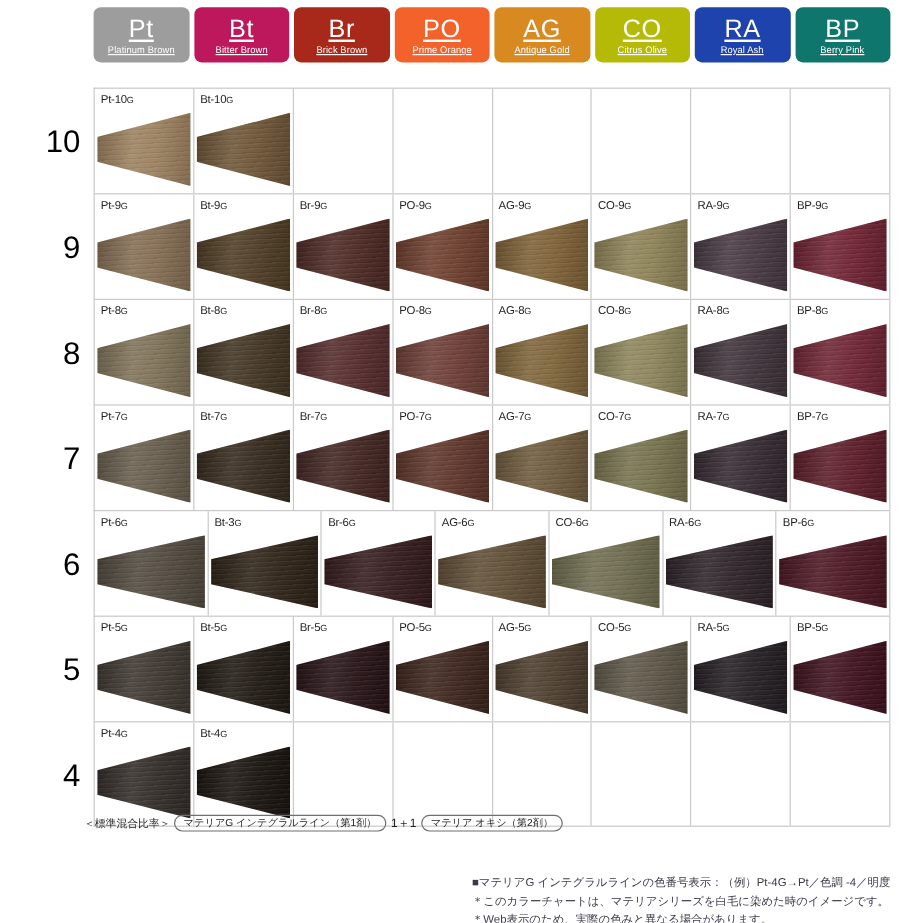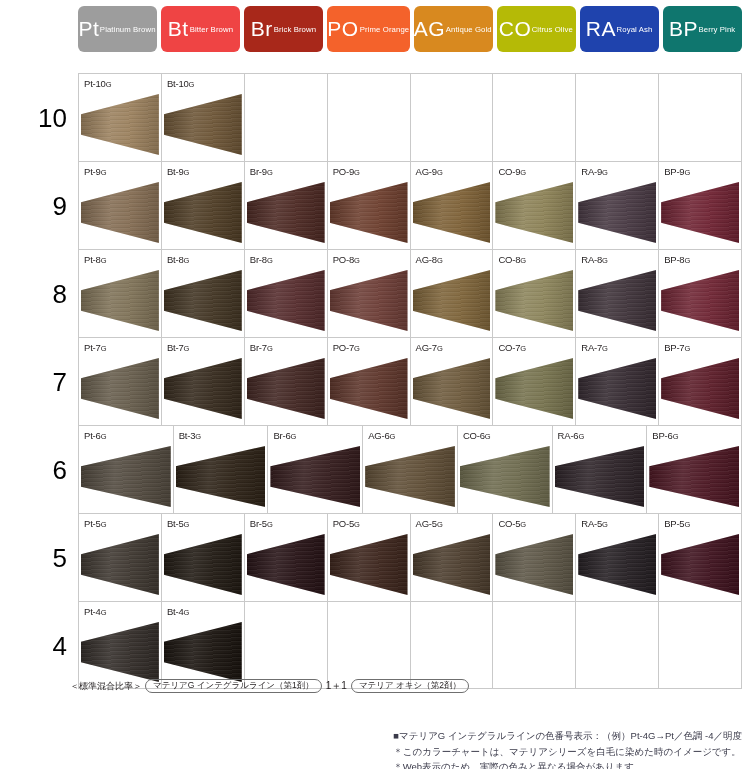--- a/index.html
+++ b/index.html
@@ -25,26 +25,27 @@
     top: 6px;
     width: 664px;
     height: 46px;
     display: flex;
     gap: 4px;
   }
   .series-tab {
     flex: 1 1 0;
     border-radius: 6px;
     display: flex;
-    flex-direction: row;
+    flex-direction: column;
     align-items: center;
     justify-content: center;
     line-height: 1;
     padding-top: 2px;
     user-select: none;
+    text-decoration: underline;
   }
   .series-code {
     font-size: 21px;
     letter-spacing: 0.5px;
     font-weight: 400;
     margin-bottom: 3px;
   }
   .series-name {
     font-size: 8px;
     letter-spacing: 0.1px;
@@ -179,21 +180,21 @@
   .notes div { margin: 0; }
 </style>
 </head>
 <body>
 
 <div class="series-bar">
     <div class="series-tab" style="background: rgb(157, 157, 157); color: rgb(255, 255, 255);">
       <div class="series-code">Pt</div>
       <div class="series-name">Platinum Brown</div>
     </div>
-    <div class="series-tab" style="background: #ef4444; color: rgb(255, 255, 255);">
+    <div class="series-tab" style="background: #be185d; color: rgb(255, 255, 255);">
       <div class="series-code">Bt</div>
       <div class="series-name">Bitter Brown</div>
     </div>
     <div class="series-tab" style="background: rgb(168, 40, 26); color: rgb(255, 255, 255);">
       <div class="series-code">Br</div>
       <div class="series-name">Brick Brown</div>
     </div>
     <div class="series-tab" style="background: rgb(244, 98, 43); color: rgb(255, 255, 255);">
       <div class="series-code">PO</div>
       <div class="series-name">Prime Orange</div>

